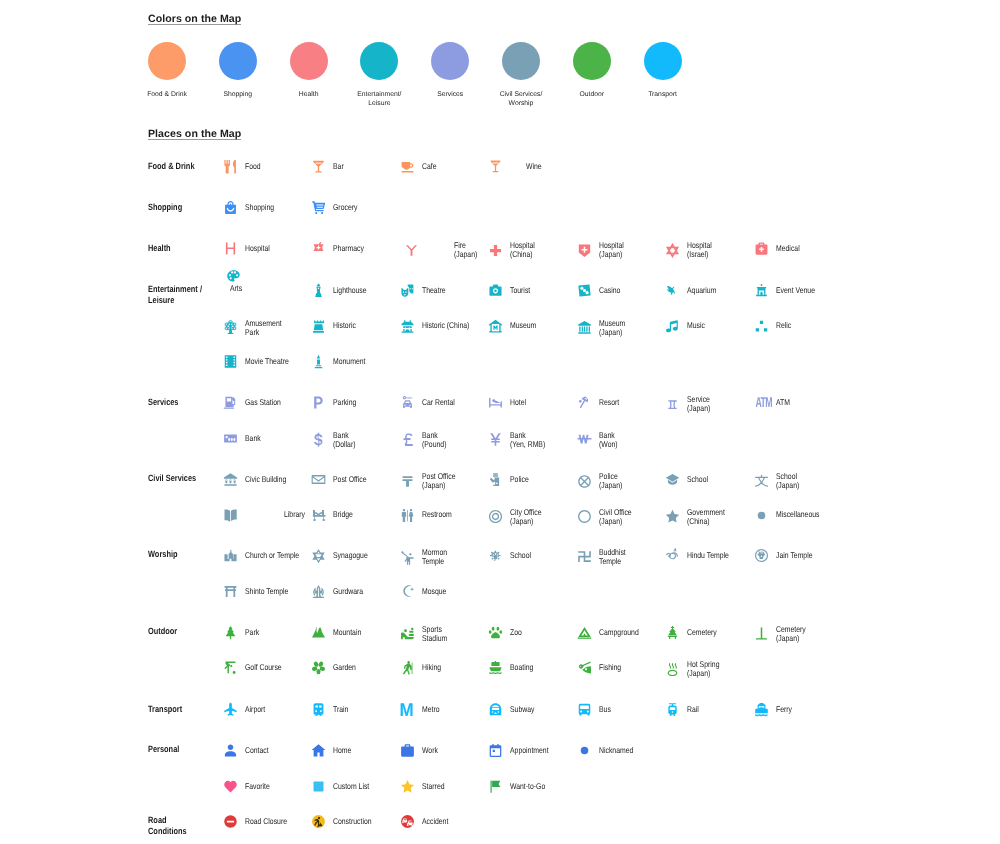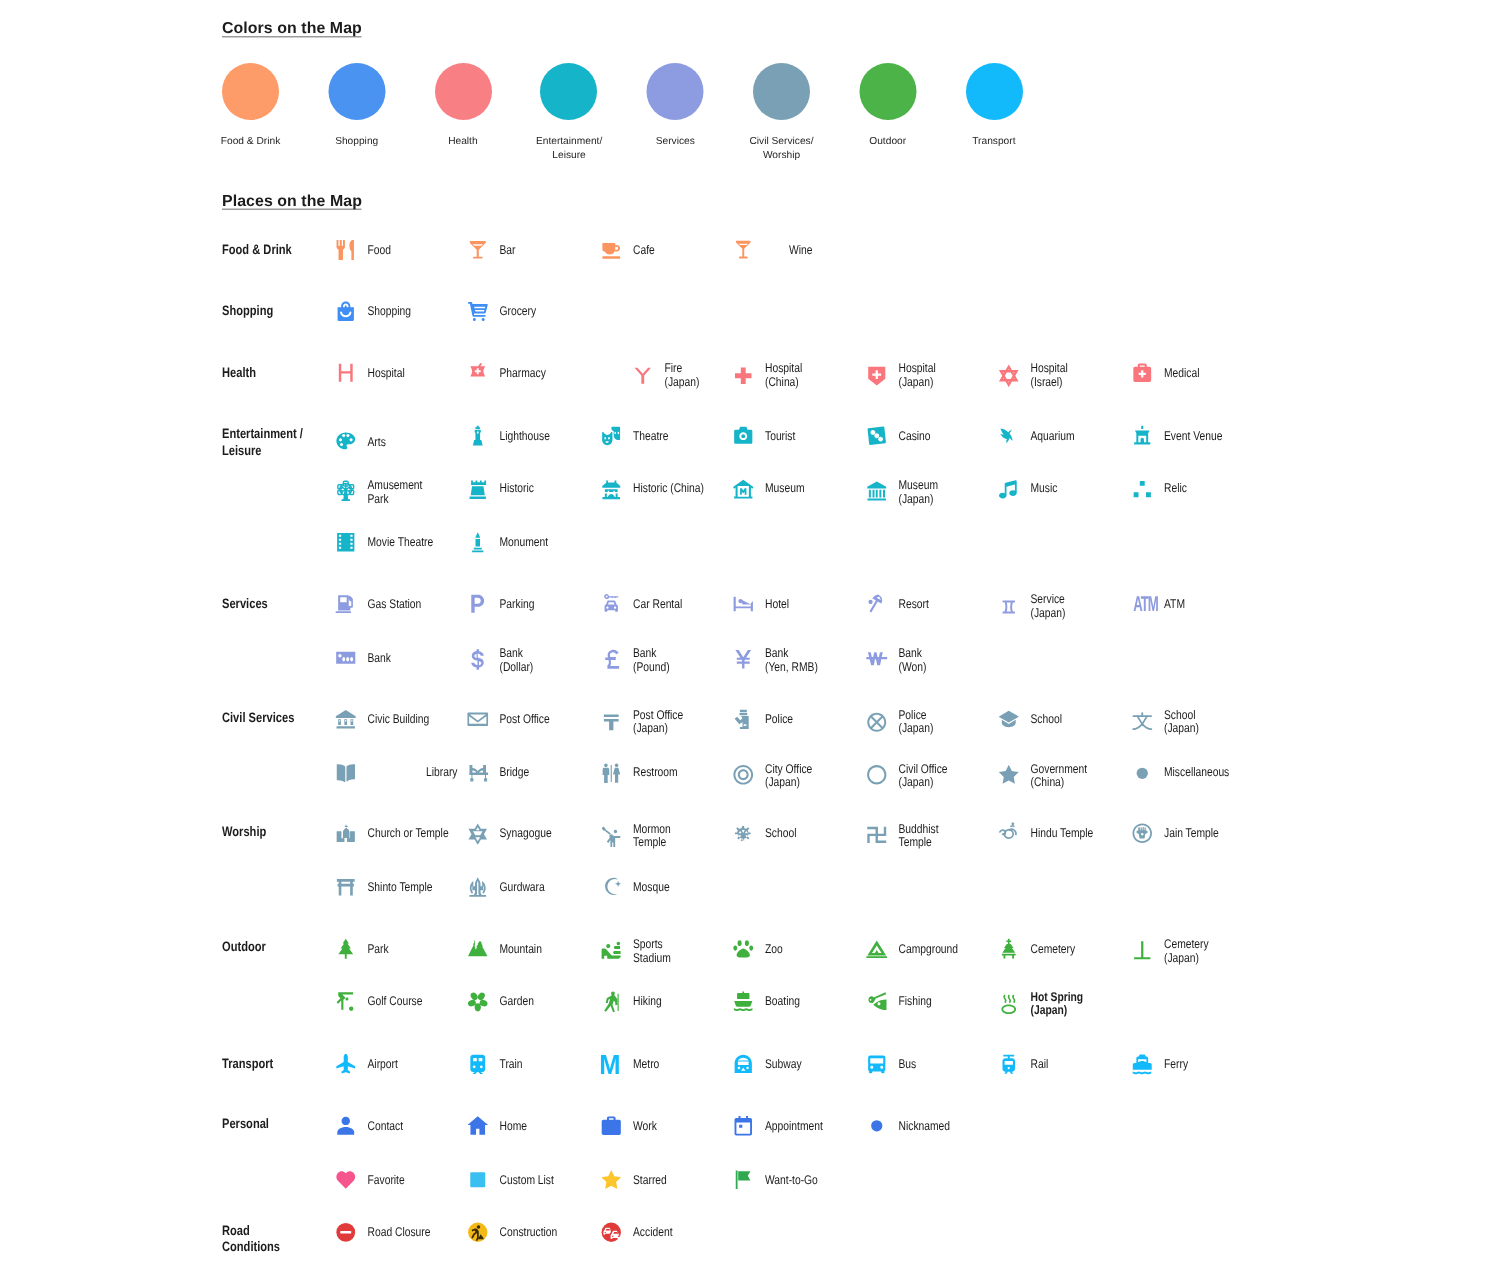--- a/index.html
+++ b/index.html
@@ -184,21 +184,21 @@
         <span class="lbl">Hospital</span>
       </div>
       <div class="entry" style="left: 311.3px; top: 241.2px;">
         <span class="ic">
           <svg width="15" height="15" viewBox="0 0 24 24" fill="#F8767C">
             <path d="M14.8 1.6 12.3 5H4.1l1.6 3.6c.5 1.2.5 2.6 0 3.8L4.1 16h15.8l-1.6-3.6c-.5-1.2-.5-2.6 0-3.8L19.9 5h-5.1l1.9-2.5zM11 7.3h2v2.1h2.1v2H13v2.1h-2v-2.1H8.9v-2H11z"></path>
           </svg>
         </span>
         <span class="lbl">Pharmacy</span>
       </div>
-      <div class="entry" style="left: 421px; top: 241.2px;">
+      <div class="entry" style="left: 404px; top: 241.2px; gap: 28px;">
         <span class="ic">
           <svg width="15" height="15" viewBox="0 0 24 24" fill="#F8767C">
             <path d="M3.2 3.5h3.1l5.7 6.4 5.7-6.4h3.1l-7.3 8.2v8.8h-3v-8.8z"></path>
           </svg>
         </span>
         <span class="lbl">Fire
 (Japan)</span>
       </div>
       <div class="entry" style="left: 488.3px; top: 241.2px;">
         <span class="ic">
@@ -230,21 +230,21 @@
       <div class="entry" style="left: 753.8px; top: 241.2px;">
         <span class="ic">
           <svg width="15" height="15" viewBox="0 0 24 24" fill="#F8767C">
             <path d="M9 2.2c-1 0-1.8.8-1.8 1.8v1.6H4.3c-1 0-1.8.8-1.8 1.8V20c0 1 .8 1.8 1.8 1.8h15.4c1 0 1.8-.8 1.8-1.8V7.4c0-1-.8-1.8-1.8-1.8h-2.9V4c0-1-.8-1.8-1.8-1.8zm.4 2h5.2v1.4H9.4zm1.4 5.2h2.4v2.6h2.6v2.4h-2.6v2.6h-2.4v-2.6H8.2v-2.4h2.6z"></path>
           </svg>
         </span>
         <span class="lbl">Medical</span>
       </div>
       <div class="group-label" style="top: 284.2px;">Entertainment /
 Leisure</div>
-      <div class="entry" style="left: 222.8px; top: 287px;">
+      <div class="entry" style="left: 222.8px; top: 269px; flex-direction: column;">
         <span class="ic">
           <svg width="15" height="15" viewBox="0 0 24 24" fill="#16B4C9">
             <path d="M12 2.1C6.5 2.1 2 6.1 2 11.1s4.5 9 10 9c.9 0 1.7-.7 1.7-1.6 0-.4-.2-.8-.4-1.1-.3-.3-.4-.7-.4-1.1 0-.9.7-1.6 1.6-1.6h1.9c3.1 0 5.6-2.5 5.6-5.6 0-3.9-4.5-7-10-7M6.4 11.6c-.9 0-1.7-.8-1.7-1.7s.8-1.7 1.7-1.7 1.7.8 1.7 1.7-.8 1.7-1.7 1.7m3.4-4.5c-.9 0-1.7-.8-1.7-1.7s.8-1.7 1.7-1.7 1.7.8 1.7 1.7-.8 1.7-1.7 1.7m4.5 0c-.9 0-1.7-.8-1.7-1.7s.8-1.7 1.7-1.7 1.7.8 1.7 1.7-.8 1.7-1.7 1.7m3.4 4.5c-.9 0-1.7-.8-1.7-1.7s.8-1.7 1.7-1.7 1.7.8 1.7 1.7-.8 1.7-1.7 1.7M7.5 16.6c-.9 0-1.7-.8-1.7-1.7s.8-1.7 1.7-1.7 1.7.8 1.7 1.7-.8 1.7-1.7 1.7"></path>
           </svg>
         </span>
         <span class="lbl">Arts</span>
       </div>
       <div class="entry" style="left: 311.3px; top: 282.9px;">
         <span class="ic">
           <svg width="15" height="15" viewBox="0 0 24 24" fill="#16B4C9">
@@ -788,21 +788,21 @@
         <span class="lbl">Boating</span>
       </div>
       <div class="entry" style="left: 576.8px; top: 660.3px;">
         <span class="ic">
           <svg width="15" height="15" viewBox="0 0 24 24" fill="#3FAF3D">
             <path d="M21.3 2.4 8.8 8.1c-.5-.8-1.3-1.4-2.4-1.4-1.8 0-3.3 1.6-3.3 3.6s1.5 3.6 3.3 3.6c1.2 0 2.2-.7 2.8-1.7l1.7-3.1 11.1-4.6zM5.4 11.5c-.5 0-.9-.4-.9-1s.4-1 .9-1 .9.4.9 1-.4 1-.9 1M22.4 10c-4.3 0-8.2 1.3-11 3.4l-3.1 2.3 3.1 2.3c2.8 2.1 6.7 3.4 11 3.4zm-8 3.1c.9 0 1.6.7 1.6 1.6s-.7 1.6-1.6 1.6-1.6-.7-1.6-1.6.7-1.6 1.6-1.6"></path>
           </svg>
         </span>
         <span class="lbl">Fishing</span>
       </div>
-      <div class="entry" style="left: 665.3px; top: 660.3px; font-weight: bold;">
+      <div class="entry" style="left: 665.3px; top: 660.3px;">
         <span class="ic">
           <svg width="15" height="15" viewBox="0 0 24 24" fill="#3FAF3D">
             <path d="M7.3 1.6c-1.4 1.4-1.4 3.6 0 5 .8.8.8 2.1 0 2.9l1.3 1.3c1.4-1.4 1.4-3.6 0-5-.8-.8-.8-2.1 0-2.9zm4.7 0c-1.4 1.4-1.4 3.6 0 5 .8.8.8 2.1 0 2.9l1.3 1.3c1.4-1.4 1.4-3.6 0-5-.8-.8-.8-2.1 0-2.9zm4.7 0c-1.4 1.4-1.4 3.6 0 5 .8.8.8 2.1 0 2.9l1.3 1.3c1.4-1.4 1.4-3.6 0-5-.8-.8-.8-2.1 0-2.9zM12 12.3c-4.3 0-7.8 2.3-7.8 5.1s3.5 5.1 7.8 5.1 7.8-2.3 7.8-5.1-3.5-5.1-7.8-5.1m0 1.9c3.3 0 5.9 1.5 5.9 3.2s-2.6 3.2-5.9 3.2-5.9-1.5-5.9-3.2 2.6-3.2 5.9-3.2"></path>
           </svg>
         </span>
         <span class="lbl">Hot Spring
 (Japan)</span>
       </div>
       <div class="group-label" style="top: 703.6px;">Transport</div>
       <div class="entry" style="left: 222.8px; top: 702.3px;">

